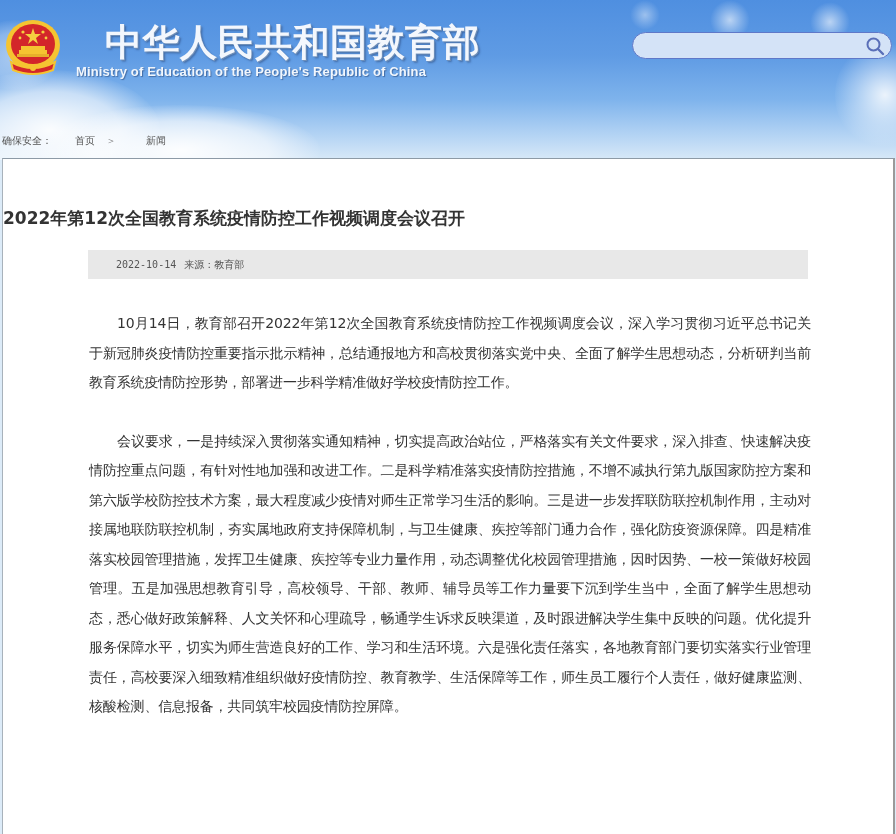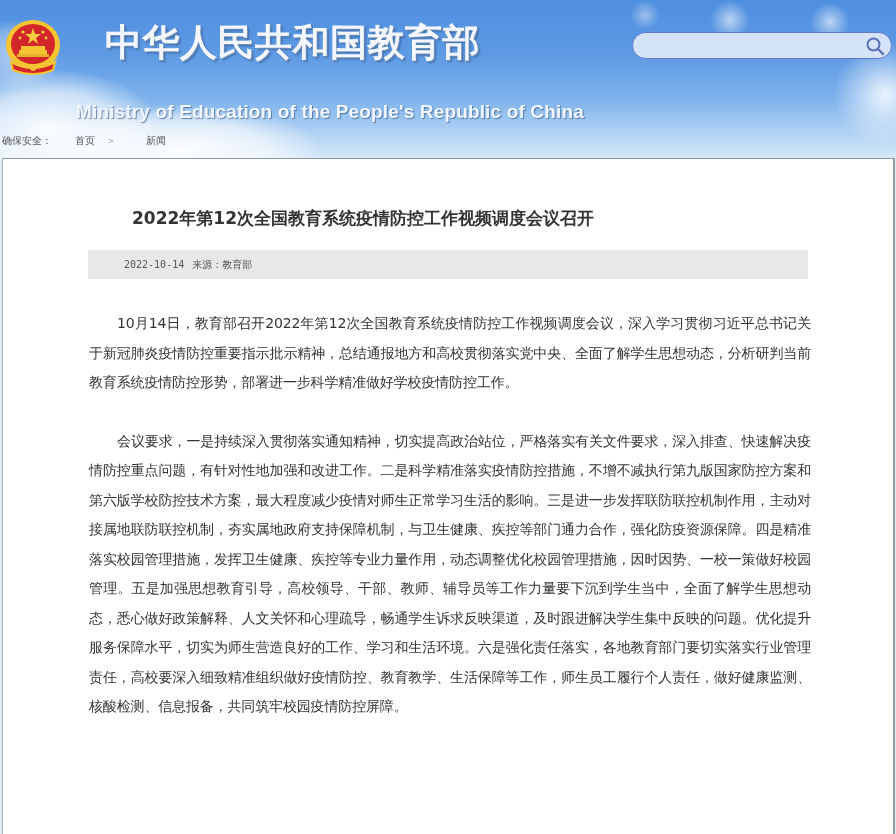--- a/index.html
+++ b/index.html
@@ -29,25 +29,24 @@
     position: absolute; left: 57px; top: 18px;
     font-size: 37px; font-weight: bold; letter-spacing: 0.5px;
     color: #f3f7fd;
     text-shadow: 1px 1px 0 #6f8fb8, 2px 2px 2px rgba(40,70,120,0.55);
     white-space: nowrap;
     margin-left: 48px;
   }
   .site-subtitle {
     position: absolute; left: 76px; top: 64px;
     font-family: "Liberation Sans", sans-serif;
-    font-size: 19px; font-weight: bold; letter-spacing: 0.15px;
+    font-size: 13px; font-weight: bold; letter-spacing: 0.15px;
     color: #f1f6fc;
     text-shadow: 1px 1px 1px rgba(40,70,120,0.6);
     white-space: nowrap;
-    margin-top: 37px;
   }
   .search-box {
     position: absolute; left: 632px; top: 32px; width: 260px; height: 27px;
     border: 1.5px solid #5f78c8; border-radius: 14px;
     background: #d4e3f7;
   }
   .search-input {
     position: absolute; left: 10px; top: 3px; width: 215px; height: 19px;
     border: none; background: transparent; outline: none;
     font-size: 12px; color: #444;
@@ -65,29 +64,28 @@
   .breadcrumb a { color: #555; text-decoration: none; margin-left: 23px; }
   .content {
     position: absolute; left: 2px; top: 158px; width: 893px; height: 700px;
     background: #ffffff;
     border-top: 1px solid #8d9aa6;
     border-left: 1px solid #a8b2bb;
     border-right: 2px solid #9a9a9a;
   }
   .article-title {
     position: absolute; left: 0; top: 48px; width: 720px;
-    text-align: center;
     font-size: 17px; font-weight: bold; color: #333;
     white-space: nowrap;
   }
   .meta-bar {
     position: absolute; left: 85px; top: 91px; width: 720px; height: 29px;
     background: #e8e8e8;
     font-size: 10px; color: #555;
-    padding-left: 36px; line-height: 29px;
+    padding-left: 28px; line-height: 29px;
     font-family: "DejaVu Sans Mono", monospace;
   }
   .meta-bar span { margin-right: 8px; }
   .article-body {
     position: absolute; left: 86px; top: 150px; width: 722px;
     font-size: 14px; color: #333;
   }
   .para {
     line-height: 29.5px;
     text-indent: 28px;

